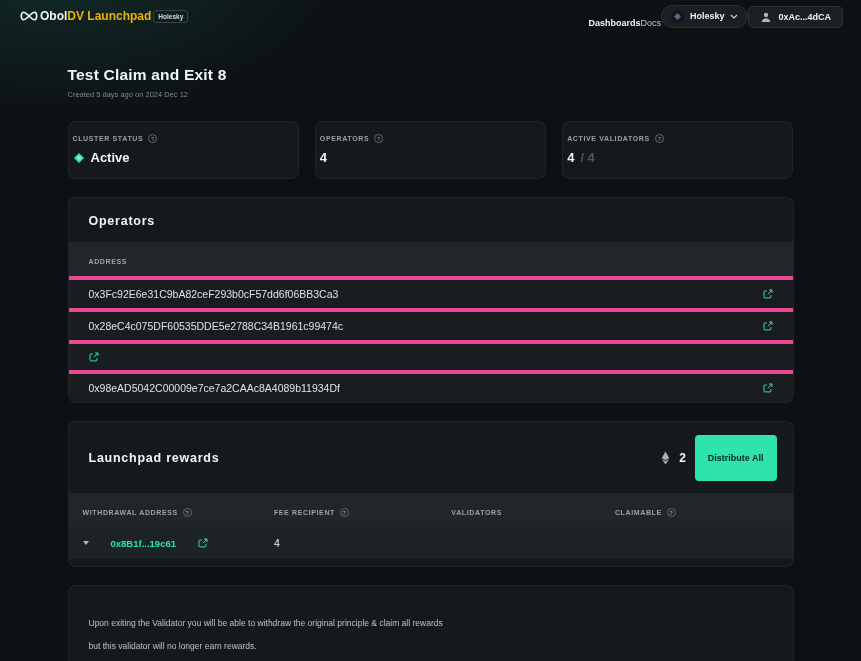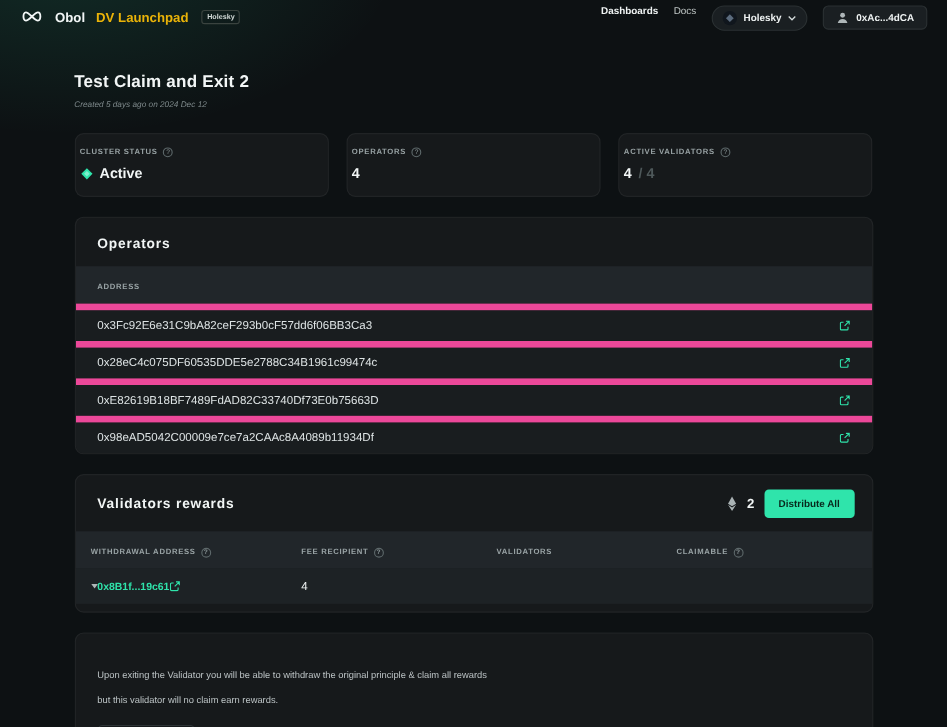--- a/index.html
+++ b/index.html
@@ -7,42 +7,42 @@
   body {
     font-family:"Liberation Sans","DejaVu Sans",sans-serif;
     background:
       radial-gradient(520px 280px at 60px -40px, rgba(46,228,171,0.13), rgba(46,228,171,0) 58%),
       #0d1113;
     color:#e9eef0;
   }
 
   
   .topbar { display:flex; align-items:center; height:32px; padding:0 18px; }
-  .brand { display:flex; align-items:flex-start; gap:10px; }
+  .brand { display:flex; align-items:center; gap:0; }
   .logo-svg { width:22px; height:12px; display:block; }
   .brand-name { font-size:12px; font-weight:700; color:#f2f6f6; }
   .brand-product { font-size:12px; font-weight:700; color:#eab308; }
   .brand-badge { font-size:6.5px; font-weight:700; color:#d4dbd9; border:1px solid #3a433f;
     border-radius:3px; padding:2px 4px; margin-left:2px; }
-  .topbar-right { margin-left:auto; display:flex; align-items:flex-start; gap:14px; }
+  .topbar-right { margin-left:auto; display:flex; align-items:flex-end; }
   .nav-link { font-size:9px; font-weight:700; color:#f0f4f4; cursor:pointer; }
   .nav-link.dim { color:#c3cac9; font-weight:400; }
   .pill { display:flex; align-items:center; gap:6px; background:#1a1f22; border:1px solid #2b3133;
     border-radius:14px; padding:4px 9px; cursor:pointer; }
   .pill.square { border-radius:5px; padding:4px 11px; }
   .pill-label { font-size:9px; font-weight:700; color:#eef2f2; }
   .net-circle { width:13px; height:13px; border-radius:50%; background:#10161d; display:flex;
     align-items:center; justify-content:center; }
   .net-diamond { width:5px; height:5px; background:#5b6b7d; transform:rotate(45deg); }
 
   
   .container { width:726px; margin:0 auto; }
   .page-head { margin-top:34px; }
   .page-title { font-size:15.5px; font-weight:700; letter-spacing:0.2px; color:#f2f6f6; }
-  .page-sub { margin-top:6px; font-size:7.5px; color:#7e898b;font-style:italic; }
+  .page-sub { margin-top:6px; font-size:7.5px; color:#7e898b; }
 
   .card { background:#16191b; border:1px solid rgba(255,255,255,0.055); border-radius:8px; }
 
   
   .stats { margin-top:22px; display:grid; grid-template-columns:1fr 1fr 1fr; gap:16px; }
   .stat-card { padding:12px 4px 13px; }
   .stat-label-row { display:flex; align-items:center; gap:5px; }
   .stat-label { font-size:7px; font-weight:700; letter-spacing:0.09em; color:#97a1a3; }
   .help-icon { width:9px; height:9px; border:1px solid #5e696b; border-radius:50%; display:inline-flex;
     align-items:center; justify-content:center; flex:0 0 auto; cursor:pointer; }
@@ -53,38 +53,38 @@
   .gem { width:12px; height:12px; display:block; }
 
   
   .operators-card { margin-top:18px; overflow:hidden; }
   .card-title { font-size:12.5px; font-weight:700; letter-spacing:0.06em; color:#f2f6f6; }
   .operators-title { padding:16px 20px 14px; }
   .table-head-strip { background:#21262a; padding:8px 20px; }
   .col-label { font-size:7px; font-weight:700; letter-spacing:0.09em; color:#9aa4a6;
     display:inline-flex; align-items:center; gap:5px; }
   .op-row { display:flex; align-items:center; justify-content:space-between; padding:8px 20px;
-    background:#191d1f; border-top:6px solid #ec4899; font-size:10.5px; color:#dde3e4; }
+    background:#191d1f; border-top:4px solid #ec4899; font-size:10.5px; color:#dde3e4; }
   .op-row:first-of-type { border-top:none; }
   .ext-icon { width:10px; height:10px; display:block; cursor:pointer; }
 
   
   .rewards-card { margin-top:18px; overflow:hidden; padding-bottom:7px; }
   .rewards-head { display:flex; align-items:center; padding:13px 16px 12px 20px; }
   .rewards-right { margin-left:auto; display:flex; align-items:center; gap:9px; }
   .eth-icon { width:9px; height:14px; display:block; }
   .eth-count { font-size:12px; font-weight:700; color:#f2f6f6; }
   .btn-primary { background:#2fe4ab; color:#08291d; border:none; border-radius:4px; font-family:inherit;
-    font-size:9px; font-weight:700; padding:8px 13px; cursor:pointer; }
+    font-size:9px; font-weight:700; padding:18px 13px; cursor:pointer; }
   .rewards-grid { display:grid; grid-template-columns:27.5% 25.5% 23.5% 23.5%; align-items:center;
     padding:0 14px; }
   .rewards-grid.head { background:#21262a; }
   .rewards-grid.head > div { padding:8px 0; }
   .rewards-grid.row { background:#1d2225; }
-  .rewards-grid.row > div { padding:10px 0; display:flex; align-items:center; gap:0; }
+  .rewards-grid.row > div { padding:10px 0; display:flex; align-items:center; gap:22px; }
   .caret { width:0; height:0; border-left:3.5px solid transparent; border-right:3.5px solid transparent;
     border-top:4.5px solid #aeb6b8; display:inline-block; cursor:pointer; }
   .addr-link { font-size:9.5px; font-weight:700; color:#2fe4ab; cursor:pointer; }
   .cell-plain { font-size:10.5px; color:#eef2f2; }
 
   
   .exit-card { margin-top:18px; padding:19px 20px 20px; }
   .exit-desc { font-size:8.5px; color:#bcc3c5; margin-top:13px; line-height:1.4; }
   .exit-desc + .exit-desc { margin-top:11px; }
   .btn-ghost { margin-top:16px; background:transparent; border:1px solid #2d3336; color:#68727５;
@@ -124,21 +124,21 @@
         <path d="M1.6 11c.6-2.6 2.3-3.8 4.4-3.8s3.8 1.2 4.4 3.8z" fill="#aeb6b8"></path>
       </svg>
       <span class="pill-label">0xAc...4dCA</span>
     </div>
   </div>
 </div>
 
 <div class="container">
 
   <div class="page-head">
-    <div class="page-title">Test Claim and Exit 2</div>
+    <div class="page-title">Test Claim and Exit 8</div>
     <div class="page-sub">Created 5 days ago on 2024 Dec 12</div>
   </div>
 
   <div class="stats">
     <div class="card stat-card">
       <div class="stat-label-row">
         <span class="stat-label">CLUSTER STATUS</span>
         <span class="help-icon"></span>
       </div>
       <div class="stat-value-row">
@@ -186,38 +186,37 @@
       </svg>
     </div>
     <div class="op-row">
       <span>0x28eC4c075DF60535DDE5e2788C34B1961c99474c</span>
       <svg class="ext-icon" viewBox="0 0 12 12">
         <path d="M4.6 2.4H2.3c-.7 0-1.1.5-1.1 1.1v6.1c0 .7.5 1.1 1.1 1.1h6.1c.7 0 1.1-.5 1.1-1.1V7.3" stroke="#2fe4ab" fill="none" stroke-width="1.2"></path>
         <path d="M7.2 1.2h3.6v3.6M10.6 1.4L5.8 6.2" stroke="#2fe4ab" fill="none" stroke-width="1.2"></path>
       </svg>
     </div>
     <div class="op-row">
-      <span>0xE82619B18BF7489FdAD82C33740Df73E0b75663D</span>
       <svg class="ext-icon" viewBox="0 0 12 12">
         <path d="M4.6 2.4H2.3c-.7 0-1.1.5-1.1 1.1v6.1c0 .7.5 1.1 1.1 1.1h6.1c.7 0 1.1-.5 1.1-1.1V7.3" stroke="#2fe4ab" fill="none" stroke-width="1.2"></path>
         <path d="M7.2 1.2h3.6v3.6M10.6 1.4L5.8 6.2" stroke="#2fe4ab" fill="none" stroke-width="1.2"></path>
       </svg>
     </div>
     <div class="op-row">
       <span>0x98eAD5042C00009e7ce7a2CAAc8A4089b11934Df</span>
       <svg class="ext-icon" viewBox="0 0 12 12">
         <path d="M4.6 2.4H2.3c-.7 0-1.1.5-1.1 1.1v6.1c0 .7.5 1.1 1.1 1.1h6.1c.7 0 1.1-.5 1.1-1.1V7.3" stroke="#2fe4ab" fill="none" stroke-width="1.2"></path>
         <path d="M7.2 1.2h3.6v3.6M10.6 1.4L5.8 6.2" stroke="#2fe4ab" fill="none" stroke-width="1.2"></path>
       </svg>
     </div>
   </div>
 
   <div class="card rewards-card">
     <div class="rewards-head">
-      <span class="card-title">Validators rewards</span>
+      <span class="card-title">Launchpad rewards</span>
       <div class="rewards-right">
         <svg class="eth-icon" viewBox="0 0 10 16">
           <path d="M5 .5L.8 7.9 5 10.6l4.2-2.7z" fill="#a9b2b4"></path>
           <path d="M5 11.8L.8 9.1 5 15.5l4.2-6.4z" fill="#a9b2b4"></path>
         </svg>
         <span class="eth-count">2</span>
         <button class="btn-primary">Distribute All</button>
       </div>
     </div>
 
@@ -249,17 +248,17 @@
         </svg>
       </div>
       <div>
           <span class="cell-plain">4</span>
         </div>
     </div>
   </div>
 
   <div class="card exit-card">
     <div class="exit-desc">Upon exiting the Validator you will be able to withdraw the original principle &amp; claim all rewards</div>
-    <div class="exit-desc">but this validator will no claim earn rewards.</div>
+    <div class="exit-desc">but this validator will no longer earn rewards.</div>
     <button class="btn-ghost">Exit Validators</button>
   </div>
 
 </div>
 
 </body></html>

